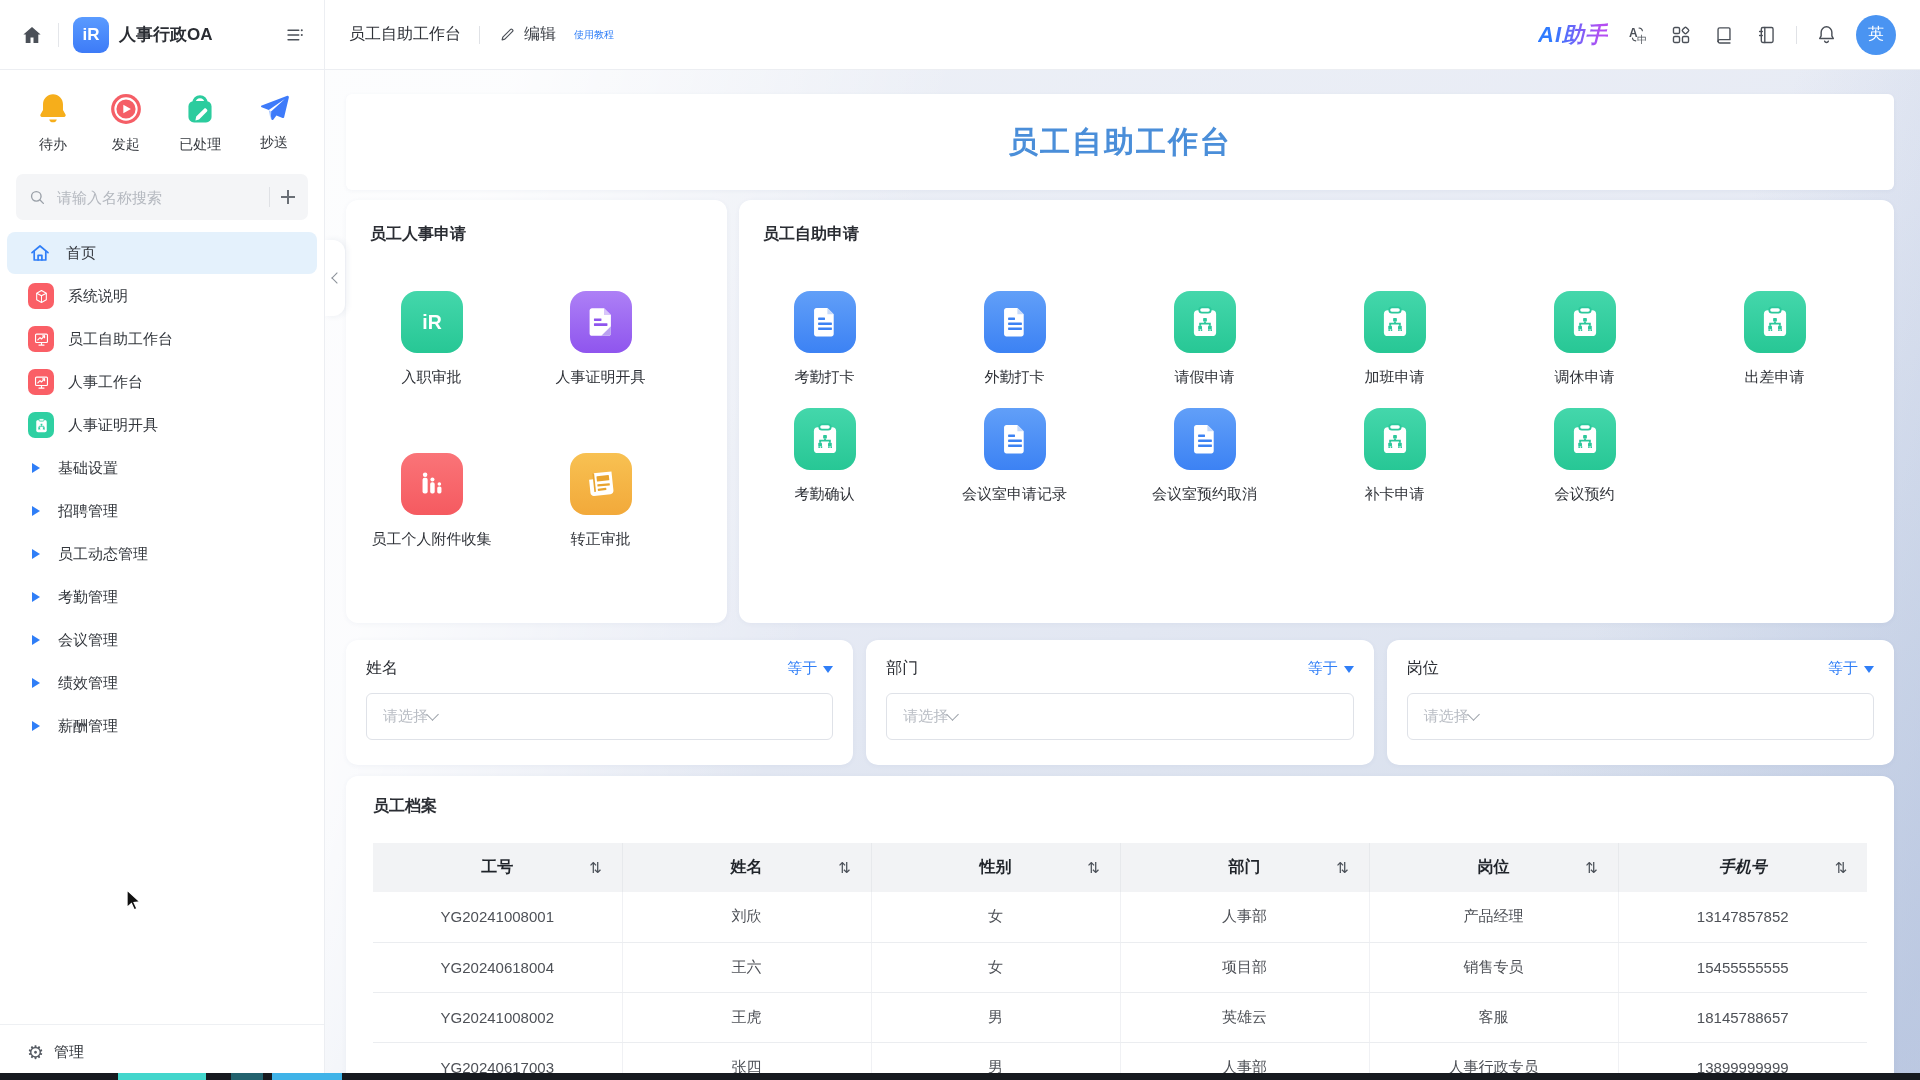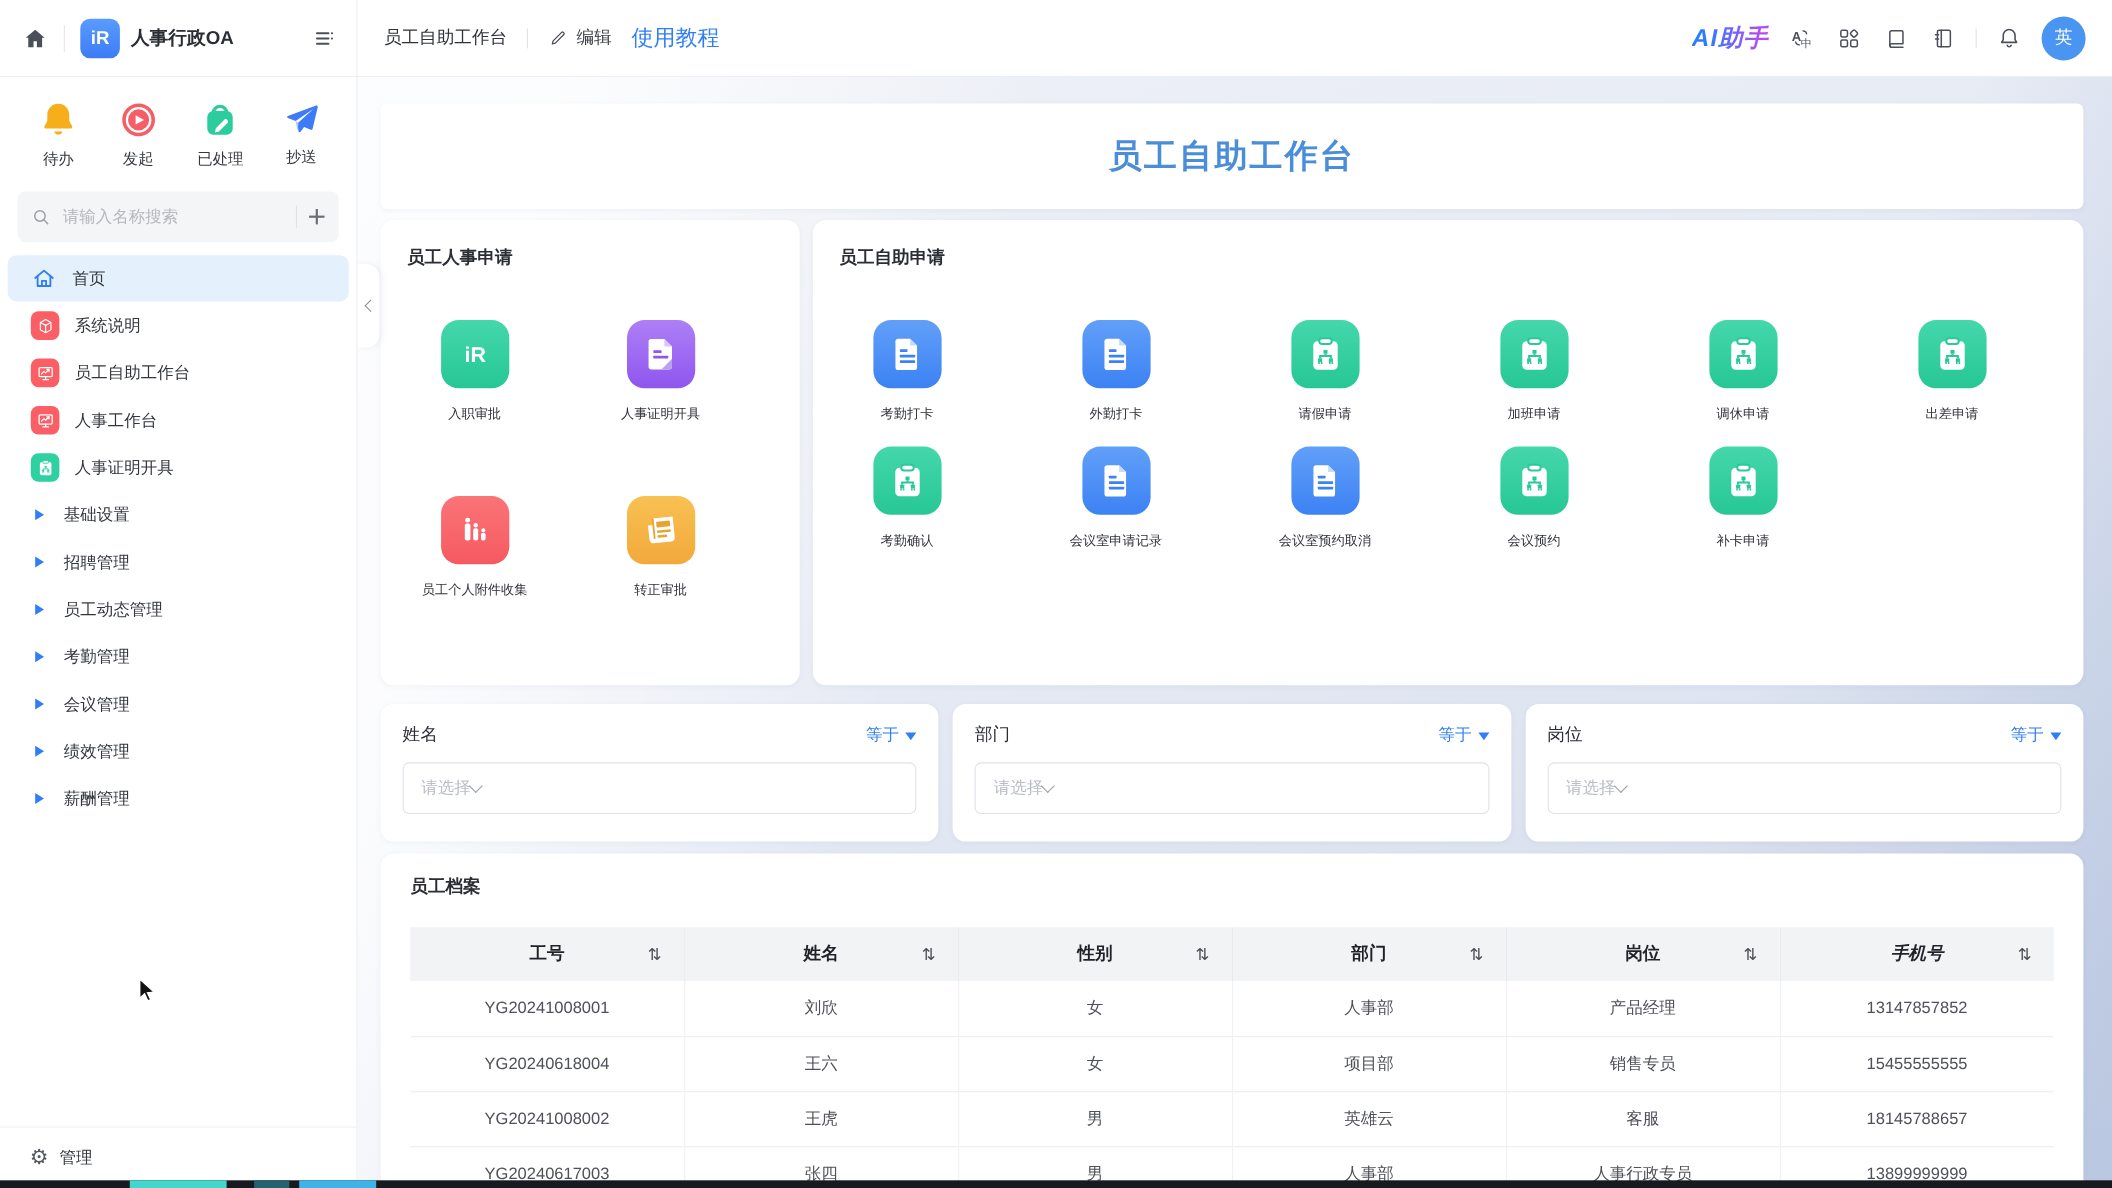--- a/index.html
+++ b/index.html
@@ -12,21 +12,21 @@
     border-right:1px solid #eceef2;}
   .tb-divider-v{width:1px;height:24px;background:#e4e6ea;margin:0 14px;}
   .brand-badge{width:36px;height:36px;border-radius:9px;background:linear-gradient(180deg,#5a9bff,#3d7bf7);
     color:#fff;font-weight:bold;font-size:17px;display:flex;align-items:center;justify-content:center;}
   .brand-name{font-size:17px;font-weight:bold;color:#2a2d33;margin-left:10px;flex:1;}
   .icon-btn{display:inline-flex;align-items:center;justify-content:center;cursor:pointer;}
   .tb-center{flex:1;display:flex;align-items:center;padding-left:24px;gap:18px;}
   .tb-tab{font-size:16px;color:#2f3238;}
   .tb-sep{width:1px;height:18px;background:#e0e2e6;}
   .tb-edit{display:flex;align-items:center;gap:7px;font-size:16px;color:#3a3e45;cursor:pointer;}
-  .tb-tutorial{font-size:20px;color:#2f7ef7;cursor:pointer;}
+  .tb-tutorial{font-size:10px;color:#2f7ef7;cursor:pointer;}
   .tb-right{display:flex;align-items:center;gap:18px;padding-right:24px;}
   .ai-logo{font-size:22px;font-weight:800;font-style:italic;letter-spacing:1px;
     background:linear-gradient(90deg,#2f7bff 20%,#b44df2 90%);
     -webkit-background-clip:text;background-clip:text;color:transparent;cursor:pointer;}
   .avatar{width:40px;height:40px;border-radius:50%;background:#4a94f2;color:#fff;font-size:16px;
     display:flex;align-items:center;justify-content:center;cursor:pointer;}
   
   .sidebar{position:absolute;left:0;top:70px;width:325px;bottom:0;background:#fff;
     border-right:1px solid #eceef2;display:flex;flex-direction:column;z-index:10;}
   .quick-row{display:flex;justify-content:space-between;padding:20px 32px 0 34px;}
@@ -73,21 +73,21 @@
   .cards-row{display:flex;gap:12px;margin-top:10px;height:423px;}
   .card{background:#fff;border-radius:12px;box-shadow:0 1px 5px rgba(60,80,130,.05);}
   .card-hr{width:381px;flex-shrink:0;}
   .card-self{flex:1;}
   .card-title{font-size:16px;font-weight:bold;color:#2a2d33;padding:24px 0 0 24px;}
   .app-grid{display:grid;margin-top:46px;row-gap:66px;justify-content:start;padding-left:1px;}
   .card-hr .app-grid{grid-template-columns:repeat(2,169px);}
   .card-self .app-grid{grid-template-columns:repeat(6,169px);gap:21px;}
   .app{display:flex;flex-direction:column;align-items:center;gap:15px;cursor:pointer;}
   .app-icon{width:62px;height:62px;border-radius:16px;display:flex;align-items:center;justify-content:center;}
-  .app-label{font-size:12px;color:#2f3238;white-space:nowrap;}
+  .app-label{font-size:15px;color:#2f3238;white-space:nowrap;}
   .bg-green{background:linear-gradient(180deg,#44d7ab,#27c795);}
   .bg-blue{background:linear-gradient(180deg,#619ff8,#3c82f4);}
   .bg-red{background:linear-gradient(180deg,#fa7478,#f55a60);}
   .bg-orange{background:linear-gradient(180deg,#f8c152,#f2a93a);}
   .bg-purple{background:linear-gradient(180deg,#ad80f6,#8f55ee);}
   .chip-red{background:#fa5f66;}
   .chip-green{background:#2fd0a2;}
   
   .filters-row{display:flex;gap:13px;margin-top:17px;height:125px;}
   .filter-card{flex:1;background:#fff;border-radius:12px;box-shadow:0 1px 5px rgba(60,80,130,.05);
@@ -613,42 +613,42 @@
                 </g>
                 <g stroke="#2bc89b" stroke-width="1.25" fill="none">
                   <path d="M12 11.7v1.4"></path>
                   <path d="M8.75 14.5v-1.4h6.5v1.4"></path>
                 </g>
                 <g stroke="#2bc89b" stroke-width="1" fill="none">
                   <path d="M8.1 16.8v1.2M9.65 16.8v1.2M14.6 16.8v1.2M16.15 16.8v1.2"></path>
                 </g>
               </svg>
             </span>
-            <span class="app-label">会议预约</span>
+            <span class="app-label">补卡申请</span>
           </div>
           <div class="app">
             <span class="app-icon bg-green">
               <svg xmlns="http://www.w3.org/2000/svg" width="36" height="36" viewBox="0 0 24 24">
                 <rect x="4.6" y="4.2" width="14.8" height="17.2" rx="2.6" fill="#fff"></rect>
                 <rect x="8.2" y="2.3" width="7.6" height="3.5" rx="1.75" fill="#fff" stroke="#2bc89b" stroke-width="1.2"></rect>
                 <g fill="#2bc89b">
                   <rect x="10.75" y="9.4" width="2.5" height="2.3" rx="0.3"></rect>
                   <rect x="7.5" y="14.5" width="2.5" height="2.3" rx="0.3"></rect>
                   <rect x="14" y="14.5" width="2.5" height="2.3" rx="0.3"></rect>
                 </g>
                 <g stroke="#2bc89b" stroke-width="1.25" fill="none">
                   <path d="M12 11.7v1.4"></path>
                   <path d="M8.75 14.5v-1.4h6.5v1.4"></path>
                 </g>
                 <g stroke="#2bc89b" stroke-width="1" fill="none">
                   <path d="M8.1 16.8v1.2M9.65 16.8v1.2M14.6 16.8v1.2M16.15 16.8v1.2"></path>
                 </g>
               </svg>
             </span>
-            <span class="app-label">补卡申请</span>
+            <span class="app-label">会议预约</span>
           </div>
         </div>
     </div>
   </div>
 
   <div class="filters-row" id="filters">
       <div class="filter-card">
         <div class="filter-head">
           <span class="filter-label">姓名</span>
           <span class="filter-op">

